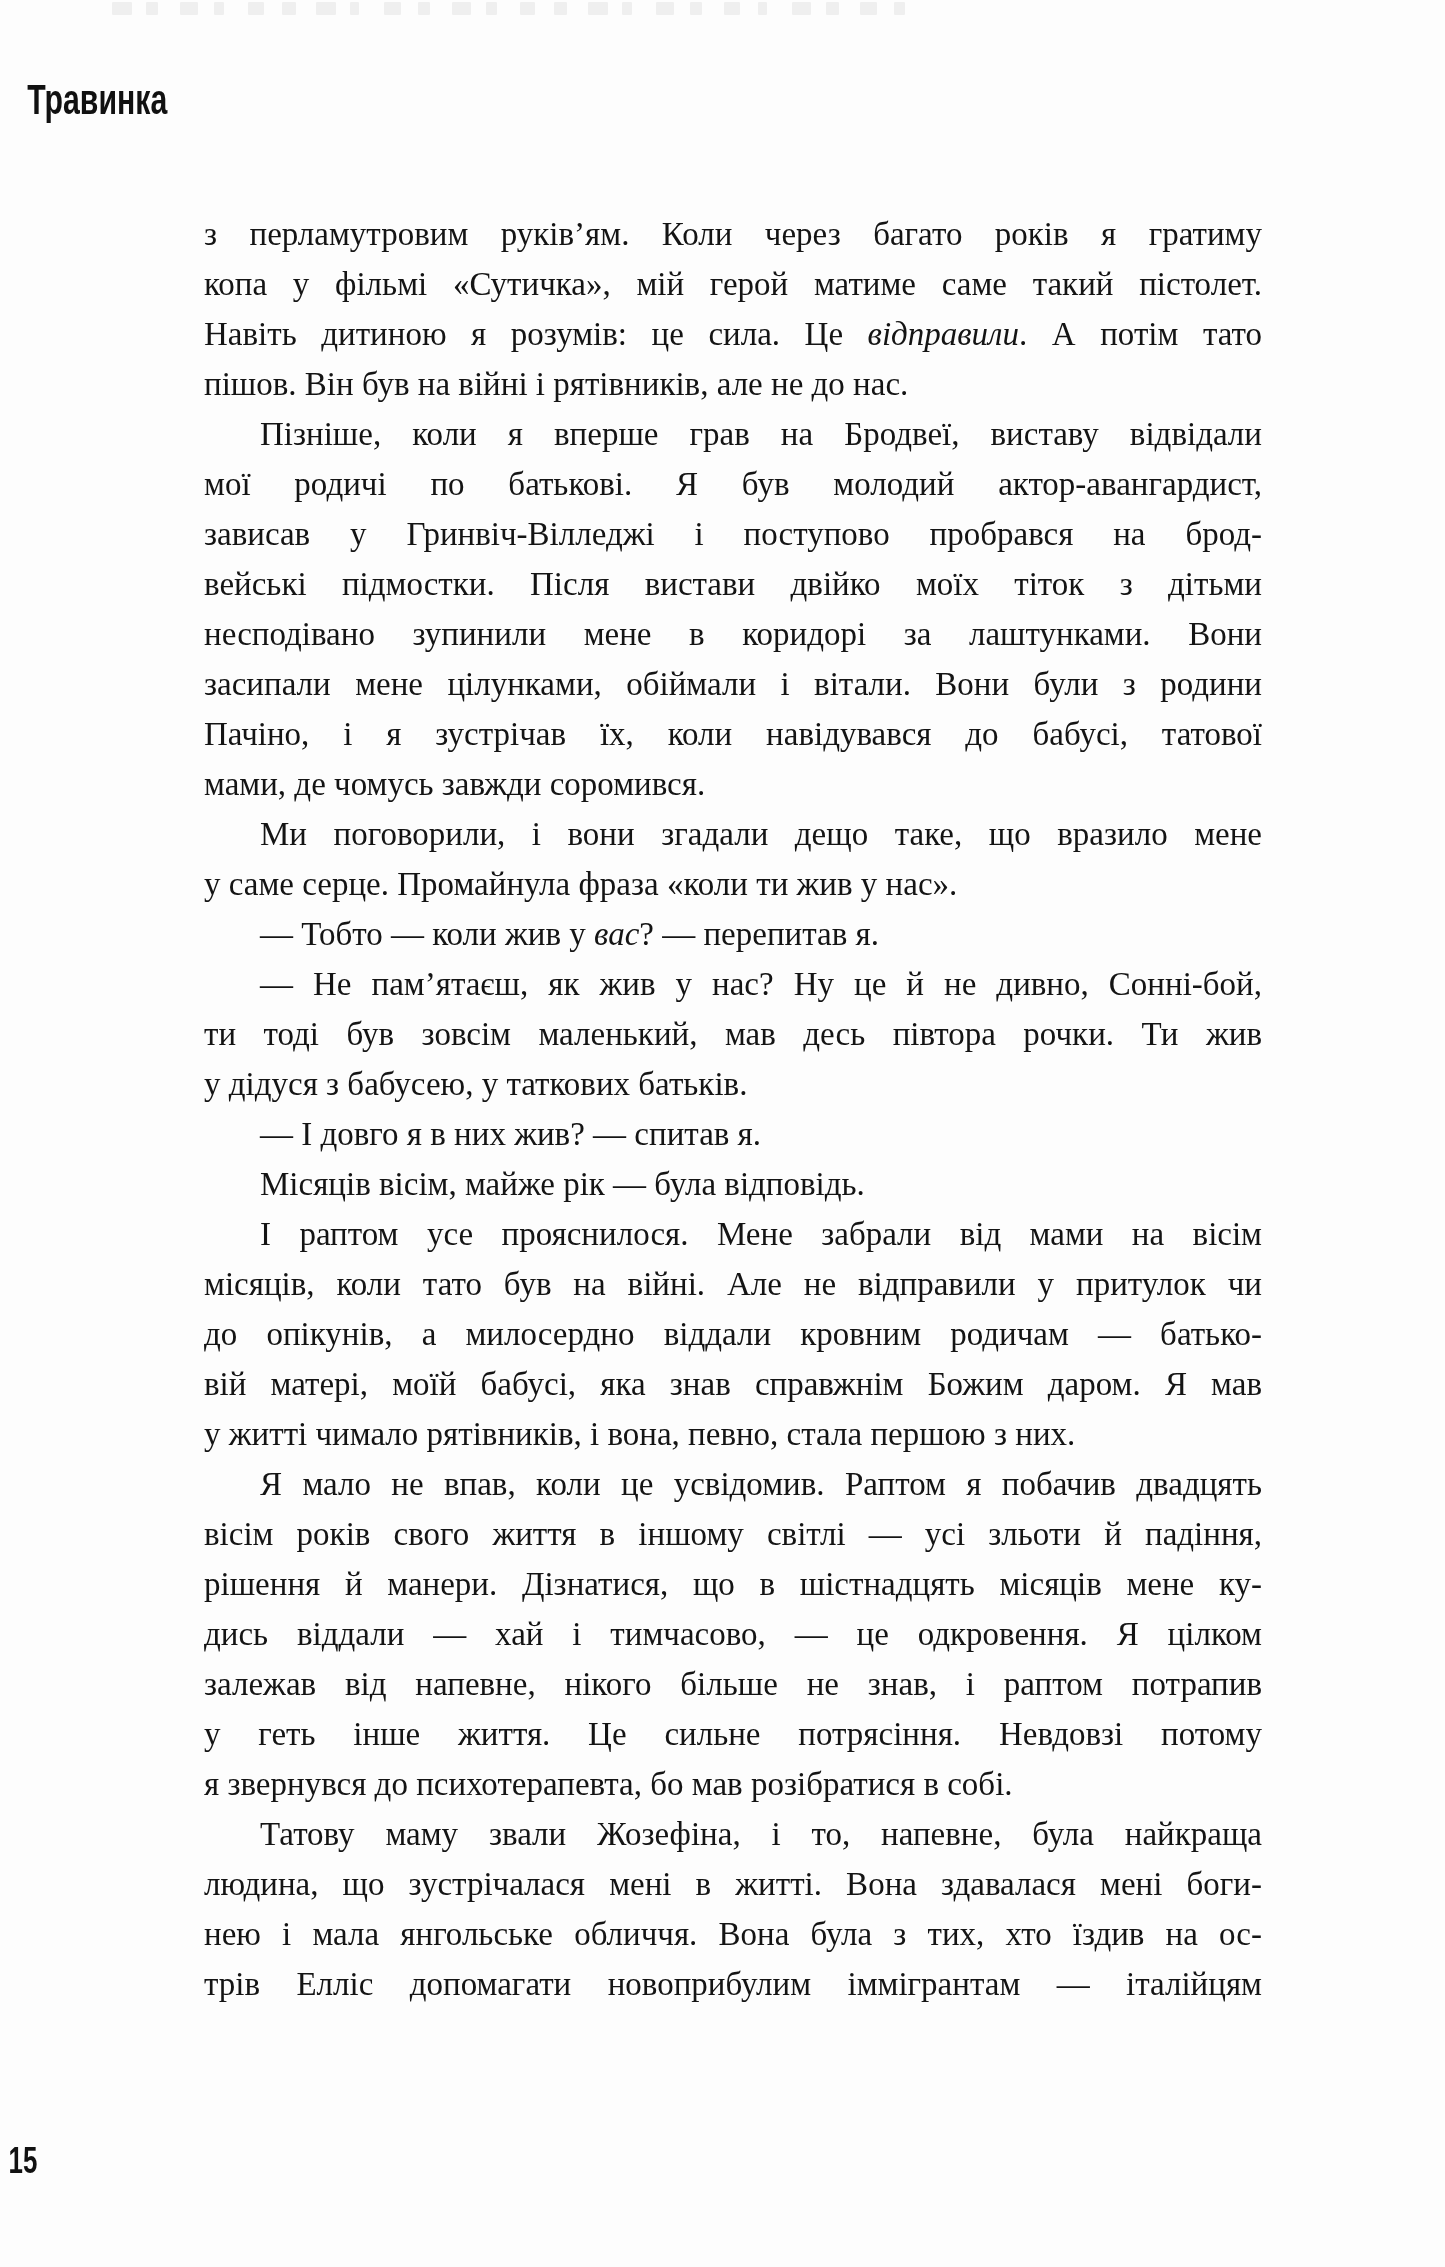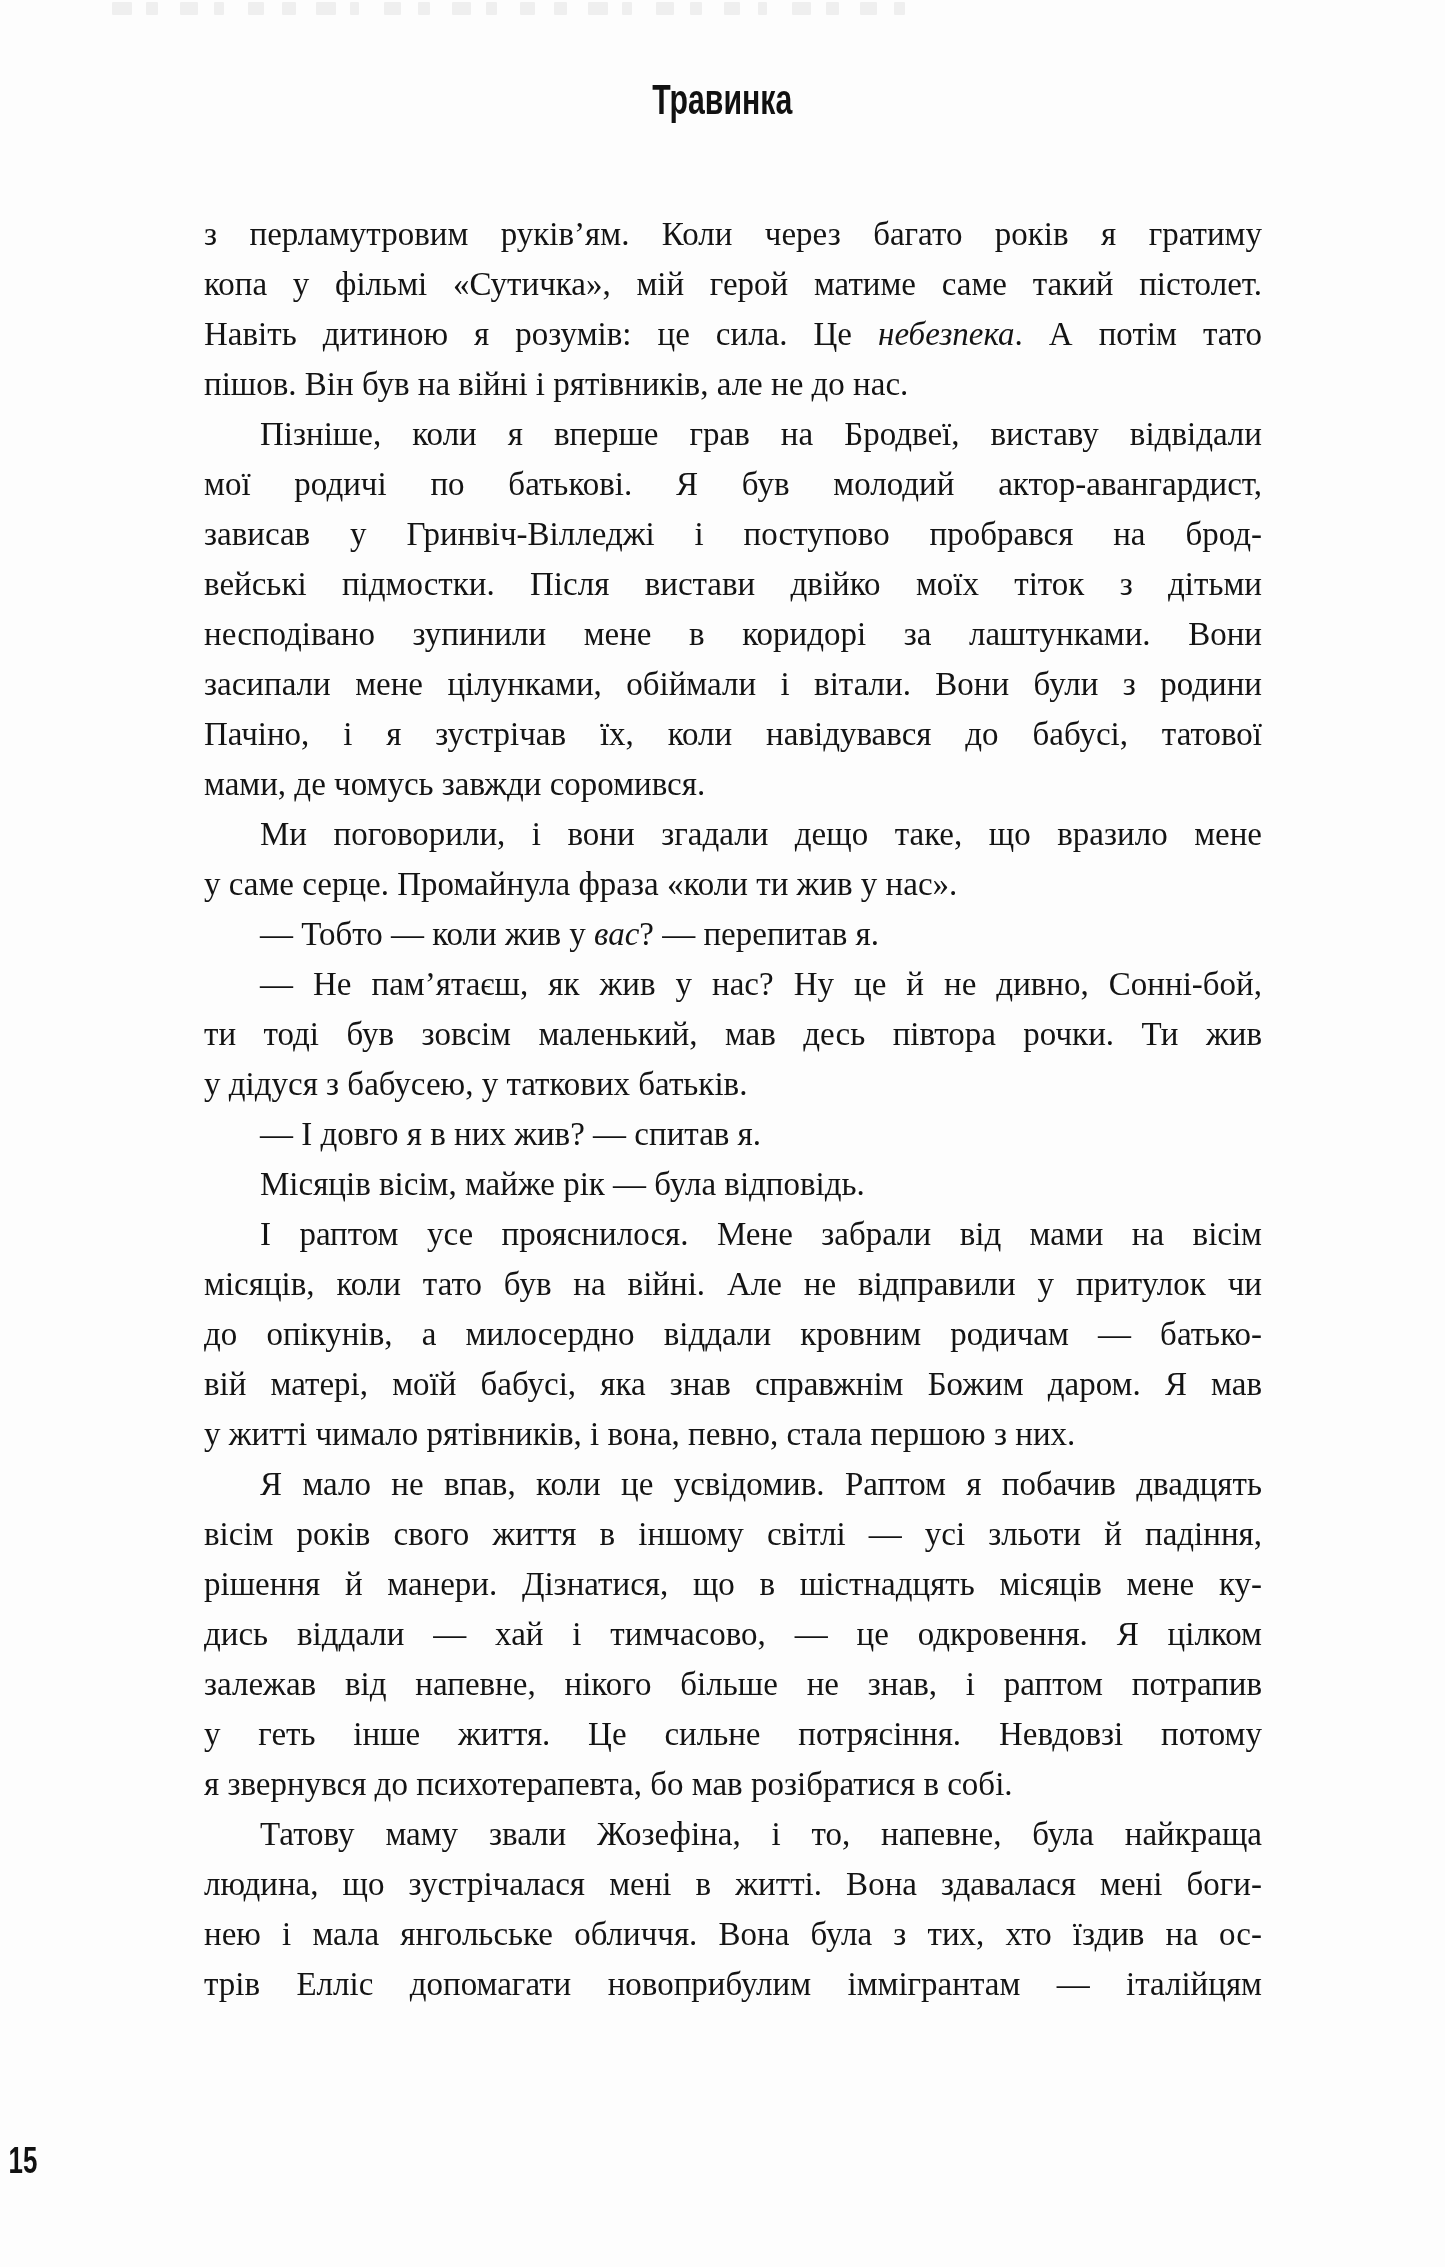--- a/index.html
+++ b/index.html
@@ -12,21 +12,21 @@
     overflow: hidden;
   }
   .page { position: absolute; inset: 0; }
 
   
   .edge-marks { position: absolute; top: 2px; left: 0; height: 13px; width: 100%; }
   .edge-mark { position: absolute; top: 0; height: 13px; border-radius: 1px; }
 
   .running-head {
     position: absolute; top: 80px; left: 0; width: 100%;
-    text-align: center; line-height: 40px;
+    line-height: 40px;
   }
   .condensed {
     display: inline-block;
     font-family: "Liberation Sans", sans-serif;
     font-weight: bold;
     transform: scaleX(0.72);
     transform-origin: center;
     letter-spacing: 0px;
     color: #111;
   }
@@ -86,21 +86,21 @@
     </div>
 
   <div class="running-head">
     <span class="condensed">Травинка</span>
   </div>
 
   <div class="text-block">
       <div class="para">
         <div class="line"><span>з перламутровим руків’ям. Коли через багато років я гратиму</span></div>
         <div class="line"><span>копа у фільмі «Сутичка», мій герой матиме саме такий пістолет.</span></div>
-        <div class="line"><span>Навіть дитиною я розумів: це сила. Це </span><span class="italic">небезпека</span><span>. А потім тато</span></div>
+        <div class="line"><span>Навіть дитиною я розумів: це сила. Це </span><span class="italic">відправили</span><span>. А потім тато</span></div>
         <div class="line flush"><span>пішов. Він був на війні і рятівників, але не до нас.</span></div>
       </div>
       <div class="para">
         <div class="line indent"><span>Пізніше, коли я вперше грав на Бродвеї, виставу відвідали</span></div>
         <div class="line"><span>мої родичі по батькові. Я був молодий актор-авангардист,</span></div>
         <div class="line"><span>зависав у Гринвіч-Вілледжі і поступово пробрався на брод-</span></div>
         <div class="line"><span>вейські підмостки. Після вистави двійко моїх тіток з дітьми</span></div>
         <div class="line"><span>несподівано зупинили мене в коридорі за лаштунками. Вони</span></div>
         <div class="line"><span>засипали мене цілунками, обіймали і вітали. Вони були з родини</span></div>
         <div class="line"><span>Пачіно, і я зустрічав їх, коли навідувався до бабусі, татової</span></div>

